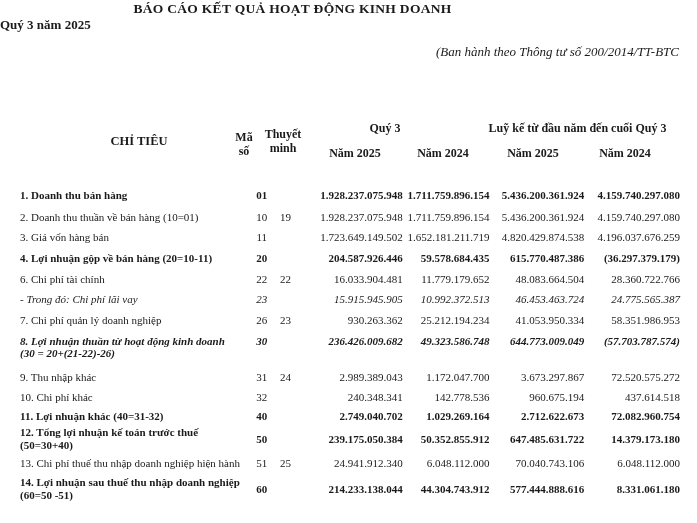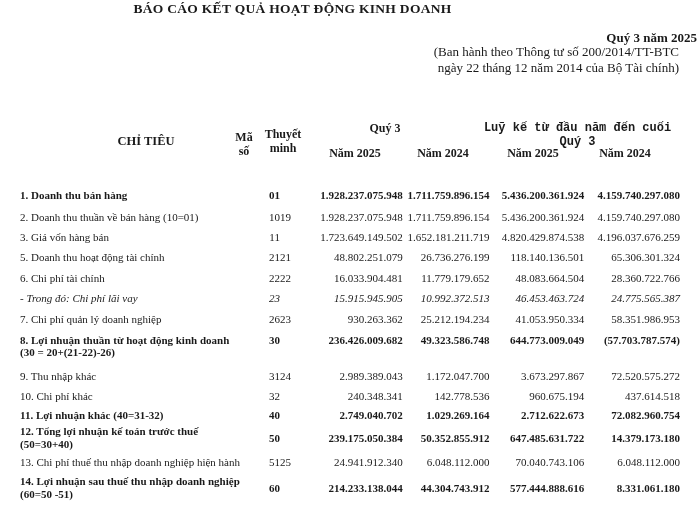--- a/index.html
+++ b/index.html
@@ -7,70 +7,69 @@
     width: 697px; height: 523px; overflow: hidden; position: relative;
     font-family: "Liberation Serif", "DejaVu Serif", serif;
     color: #1a1a1a;
   }
   .title {
     position: absolute; left: 0; width: 585px; top: 1px;
     text-align: center; font-weight: bold; font-size: 13.5px; letter-spacing: 0.3px;
   }
   .subtitle {
     position: absolute; left: 0; width: 697px; top: 17px;
-    text-align: right; font-weight: bold; font-size: 13px; margin-top: 13px;
+    text-align: left; font-weight: bold; font-size: 13px;
   }
   .form-block {
     position: absolute; right: 18px; top: 44px; text-align: right; line-height: 15.5px;
     font-size: 13px;
   }
   .form-code { font-weight: bold; font-size: 13px; }
-  .form-note { }
+  .form-note { font-style: italic; }
 
   .hdr { position: absolute; font-weight: bold; font-size: 12px; text-align: center; line-height: 14px; }
 
   table.report {
     position: absolute; left: 20px; top: 184px; width: 660px;
     border-collapse: collapse; font-size: 11px;
   }
   table.report td { padding: 0; vertical-align: middle; white-space: nowrap; }
   td.label { width: 215px; }
-  td.code { width: 36px; text-align: right; padding-left: 2px !important; }
+  td.code { width: 36px; text-align: center; padding-left: 2px !important; }
   td.note { width: 32px; text-align: left; }
   td.num { text-align: right; margin-top: 16px; }
   td.c1 { width: 90px; }
   td.c2 { width: 86px; }
   td.c3 { width: 94px; }
   td.c4 { width: 95px; }
   tr.bold td { font-weight: bold; }
   tr.italic td { font-style: italic; }
   .sublabel { display: block; }
 </style>
 </head>
 <body>
 
 <div class="title">BÁO CÁO KẾT QUẢ HOẠT ĐỘNG KINH DOANH</div>
 <div class="subtitle">Quý 3 năm 2025</div>
 
 <div class="form-block">
   <div class="form-note">(Ban hành theo Thông tư số 200/2014/TT-BTC</div>
-  <div class="form-note">ngày 22 tháng 12 năm 2014 của Bộ Tài chính)</div>
 </div>
 
-<div class="hdr" style="left:91px; top:134px; width:110px; font-size:12.5px;">CHỈ TIÊU</div>
+<div class="hdr" style="left:84px; top:134px; width:110px; font-size:12.5px;">CHỈ TIÊU</div>
 <div class="hdr" style="left:232px; top:130px; width:24px;">
   <div>Mã</div>
   <div>số</div>
 </div>
 <div class="hdr" style="left:260px; top:127px; width:46px;">
   <div>Thuyết</div>
   <div>minh</div>
 </div>
 <div class="hdr" style="left:340px; top:121px; width:90px;">Quý 3</div>
-<div class="hdr" style="left:470px; top:121px; width:215px;font-family:Liberation Mono, monospace;">Luỹ kế từ đầu năm đến cuối Quý 3</div>
+<div class="hdr" style="left:470px; top:121px; width:215px;">Luỹ kế từ đầu năm đến cuối Quý 3</div>
 <div class="hdr" style="left:310px; top:146px; width:90px;">Năm 2025</div>
 <div class="hdr" style="left:398px; top:146px; width:90px;">Năm 2024</div>
 <div class="hdr" style="left:488px; top:146px; width:90px;">Năm 2025</div>
 <div class="hdr" style="left:580px; top:146px; width:90px;">Năm 2024</div>
 
 <table class="report">
   <tbody>
     <tr class="bold" style="height:22px;">
       <td class="label">1. Doanh thu bán hàng</td>
       <td class="code">01</td>
@@ -91,28 +90,28 @@
     </tr>
     <tr style="height:20px;">
       <td class="label">3. Giá vốn hàng bán</td>
       <td class="code">11</td>
       <td class="note"></td>
       <td class="num c1">1.723.649.149.502</td>
       <td class="num c2">1.652.181.211.719</td>
       <td class="num c3">4.820.429.874.538</td>
       <td class="num c4">4.196.037.676.259</td>
     </tr>
-    <tr style="height:20px;">
-      <td class="label">5. Doanh thu hoạt động tài chính</td>
-      <td class="code">21</td>
-      <td class="note">21</td>
-      <td class="num c1">48.802.251.079</td>
-      <td class="num c2">26.736.276.199</td>
-      <td class="num c3">118.140.136.501</td>
-      <td class="num c4">65.306.301.324</td>
+    <tr class="bold" style="height:21px;">
+      <td class="label">4. Lợi nhuận gộp về bán hàng (20=10-11)</td>
+      <td class="code">20</td>
+      <td class="note"></td>
+      <td class="num c1">204.587.926.446</td>
+      <td class="num c2">59.578.684.435</td>
+      <td class="num c3">615.770.487.386</td>
+      <td class="num c4">(36.297.379.179)</td>
     </tr>
     <tr style="height:21px;">
       <td class="label">6. Chi phí tài chính</td>
       <td class="code">22</td>
       <td class="note">22</td>
       <td class="num c1">16.033.904.481</td>
       <td class="num c2">11.779.179.652</td>
       <td class="num c3">48.083.664.504</td>
       <td class="num c4">28.360.722.766</td>
     </tr>
@@ -127,21 +126,21 @@
     </tr>
     <tr style="height:22px;">
       <td class="label">7. Chi phí quản lý doanh nghiệp</td>
       <td class="code">26</td>
       <td class="note">23</td>
       <td class="num c1">930.263.362</td>
       <td class="num c2">25.212.194.234</td>
       <td class="num c3">41.053.950.334</td>
       <td class="num c4">58.351.986.953</td>
     </tr>
-    <tr class="bold" style="height:36px;">
+    <tr class="bold" style="height:36px;font-style:italic;">
       <td class="label" style="vertical-align:top; padding-top:4px;">
         <span class="sublabel">8. Lợi nhuận thuần từ hoạt động kinh doanh</span>
         <span class="sublabel">(30 = 20+(21-22)-26)</span>
       </td>
       <td class="code" style="vertical-align:top; padding-top:4px;">30</td>
       <td class="note"></td>
       <td class="num c1" style="vertical-align:top; padding-top:4px;">236.426.009.682</td>
       <td class="num c2" style="vertical-align:top; padding-top:4px;">49.323.586.748</td>
       <td class="num c3" style="vertical-align:top; padding-top:4px;">644.773.009.049</td>
       <td class="num c4" style="vertical-align:top; padding-top:4px;">(57.703.787.574)</td>

